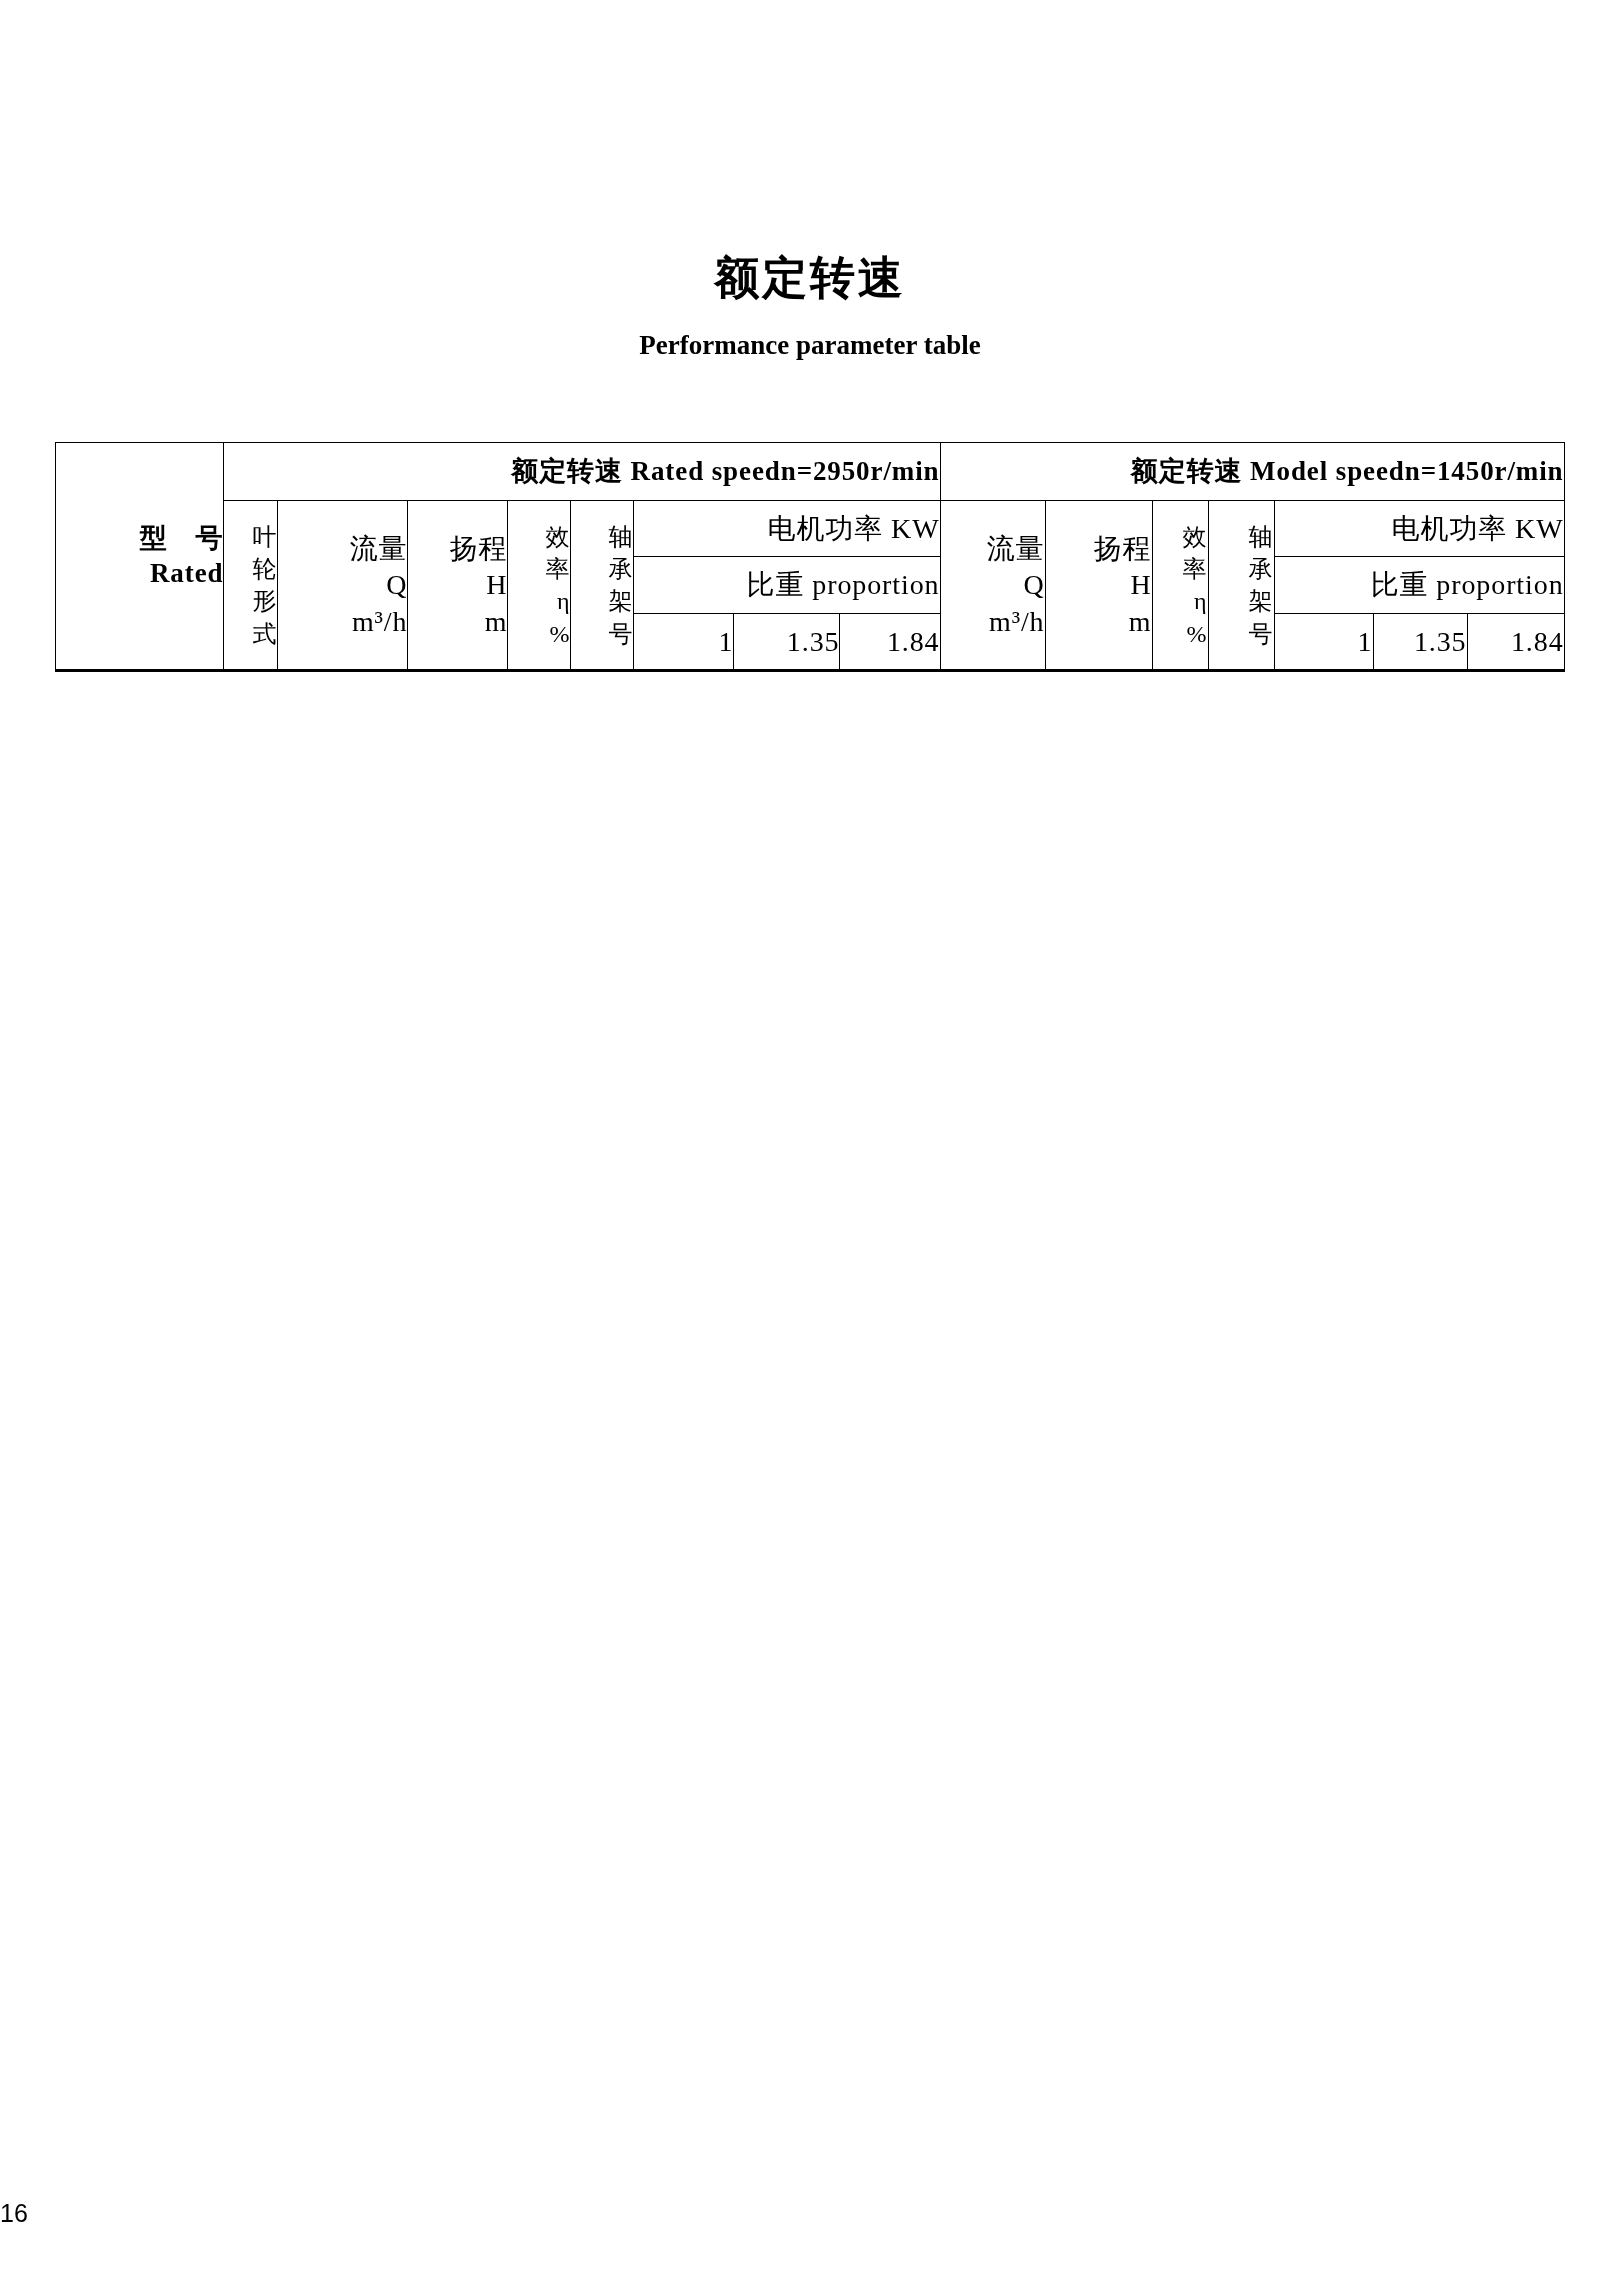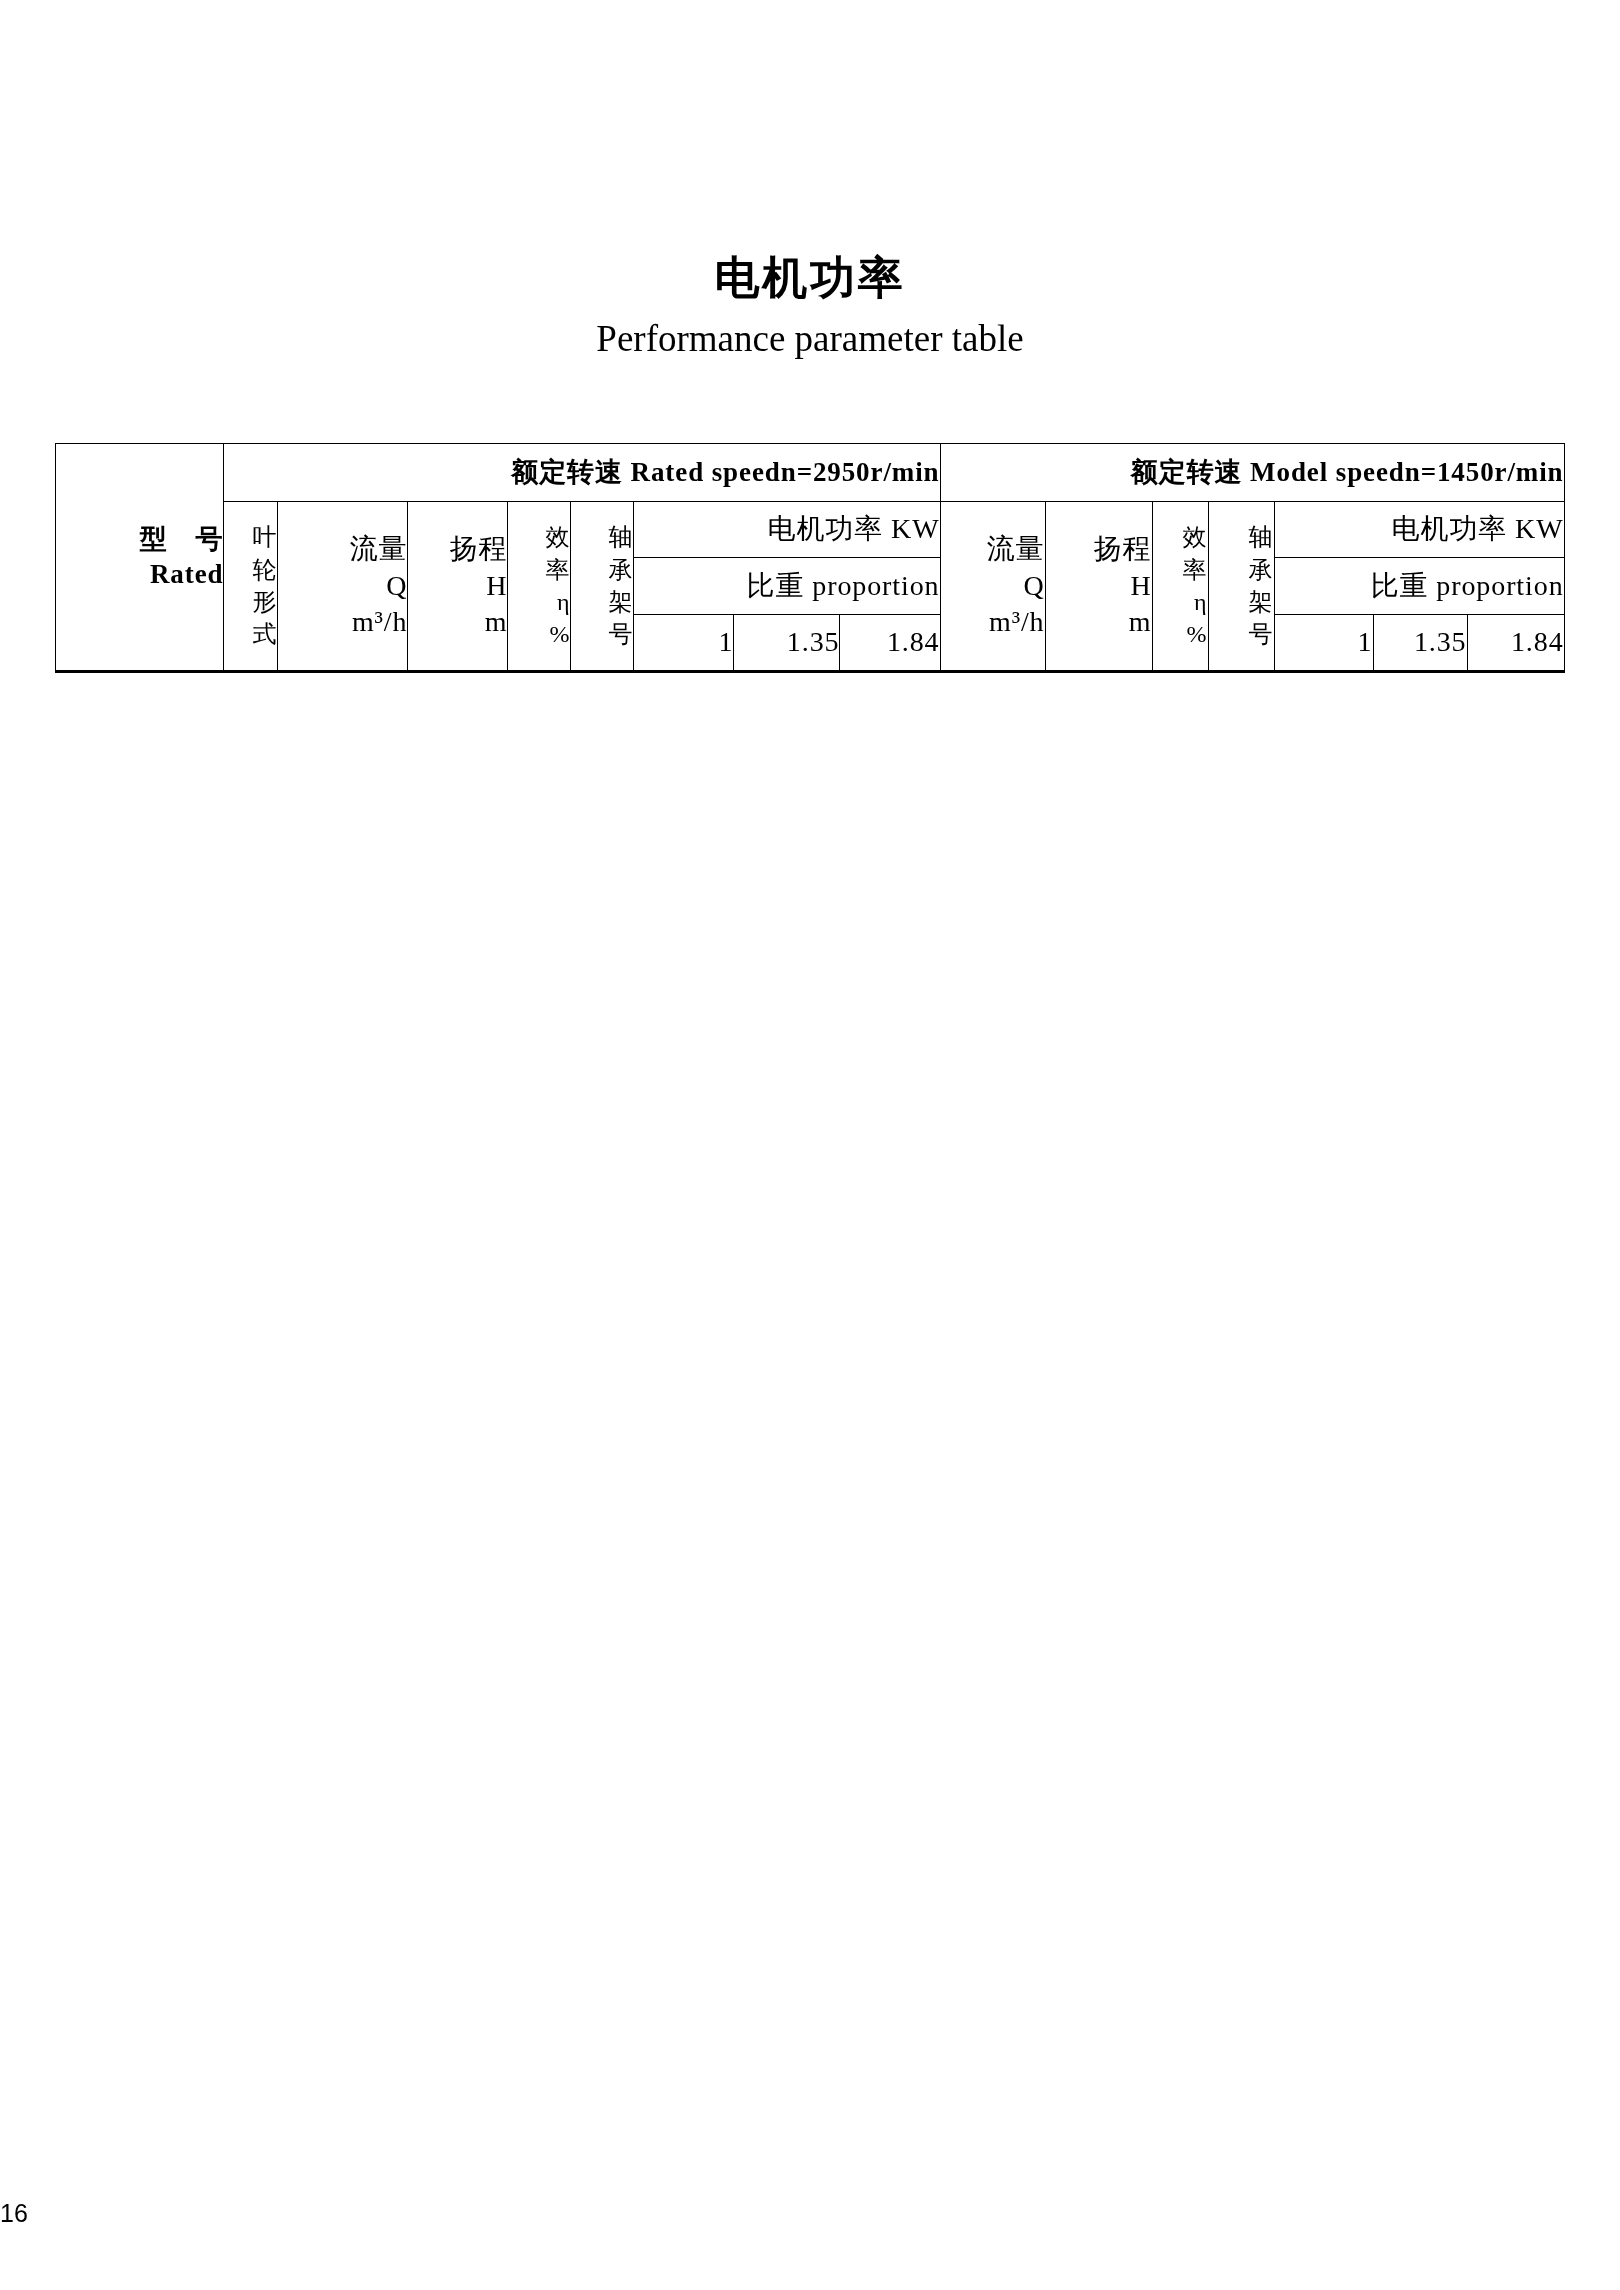--- a/index.html
+++ b/index.html
@@ -10,22 +10,22 @@
     font-family: "Liberation Serif", serif;
     position: relative;
   }
   .titles { padding-top: 251px; text-align: center; }
   .title-cn {
     font-size: 45px; font-weight: bold; line-height: 1.2;
     letter-spacing: 2.7px; margin: 0;
     font-family: "Liberation Serif", serif;
   }
   .title-en {
-    font-size: 37px; font-weight: normal; line-height: 1.35;
-    margin: 9px 0 0 0;
+    font-size: 27px; font-weight: bold; line-height: 1.35;
+    margin: 22px 0 0 0;
     font-family: "Liberation Serif", serif;
   }
   table.perf-table {
     border-collapse: collapse; table-layout: fixed;
     width: 1507px; margin: 79px auto 0 auto;
     border: 1.8px solid #000;
     border-bottom: 3.6px solid #000;
   }
   .perf-table th, .perf-table td {
     border: 0.9px solid #000;
@@ -47,21 +47,21 @@
   .page-num {
     position: absolute; top: 2199px; left: 0; width: 100%;
     text-align: left; font-size: 25px;
     font-family: "Liberation Sans", sans-serif;
   }
 </style>
 </head>
 <body>
 
 <div class="titles">
-  <h1 class="title-cn">电机功率</h1>
+  <h1 class="title-cn">额定转速</h1>
   <h2 class="title-en">Performance parameter table</h2>
 </div>
 
 <table class="perf-table">
   <colgroup>
     <col style="width:168px">
       <col style="width:54px">
       <col style="width:130px">
       <col style="width:100px">
     <col style="width:63px">

